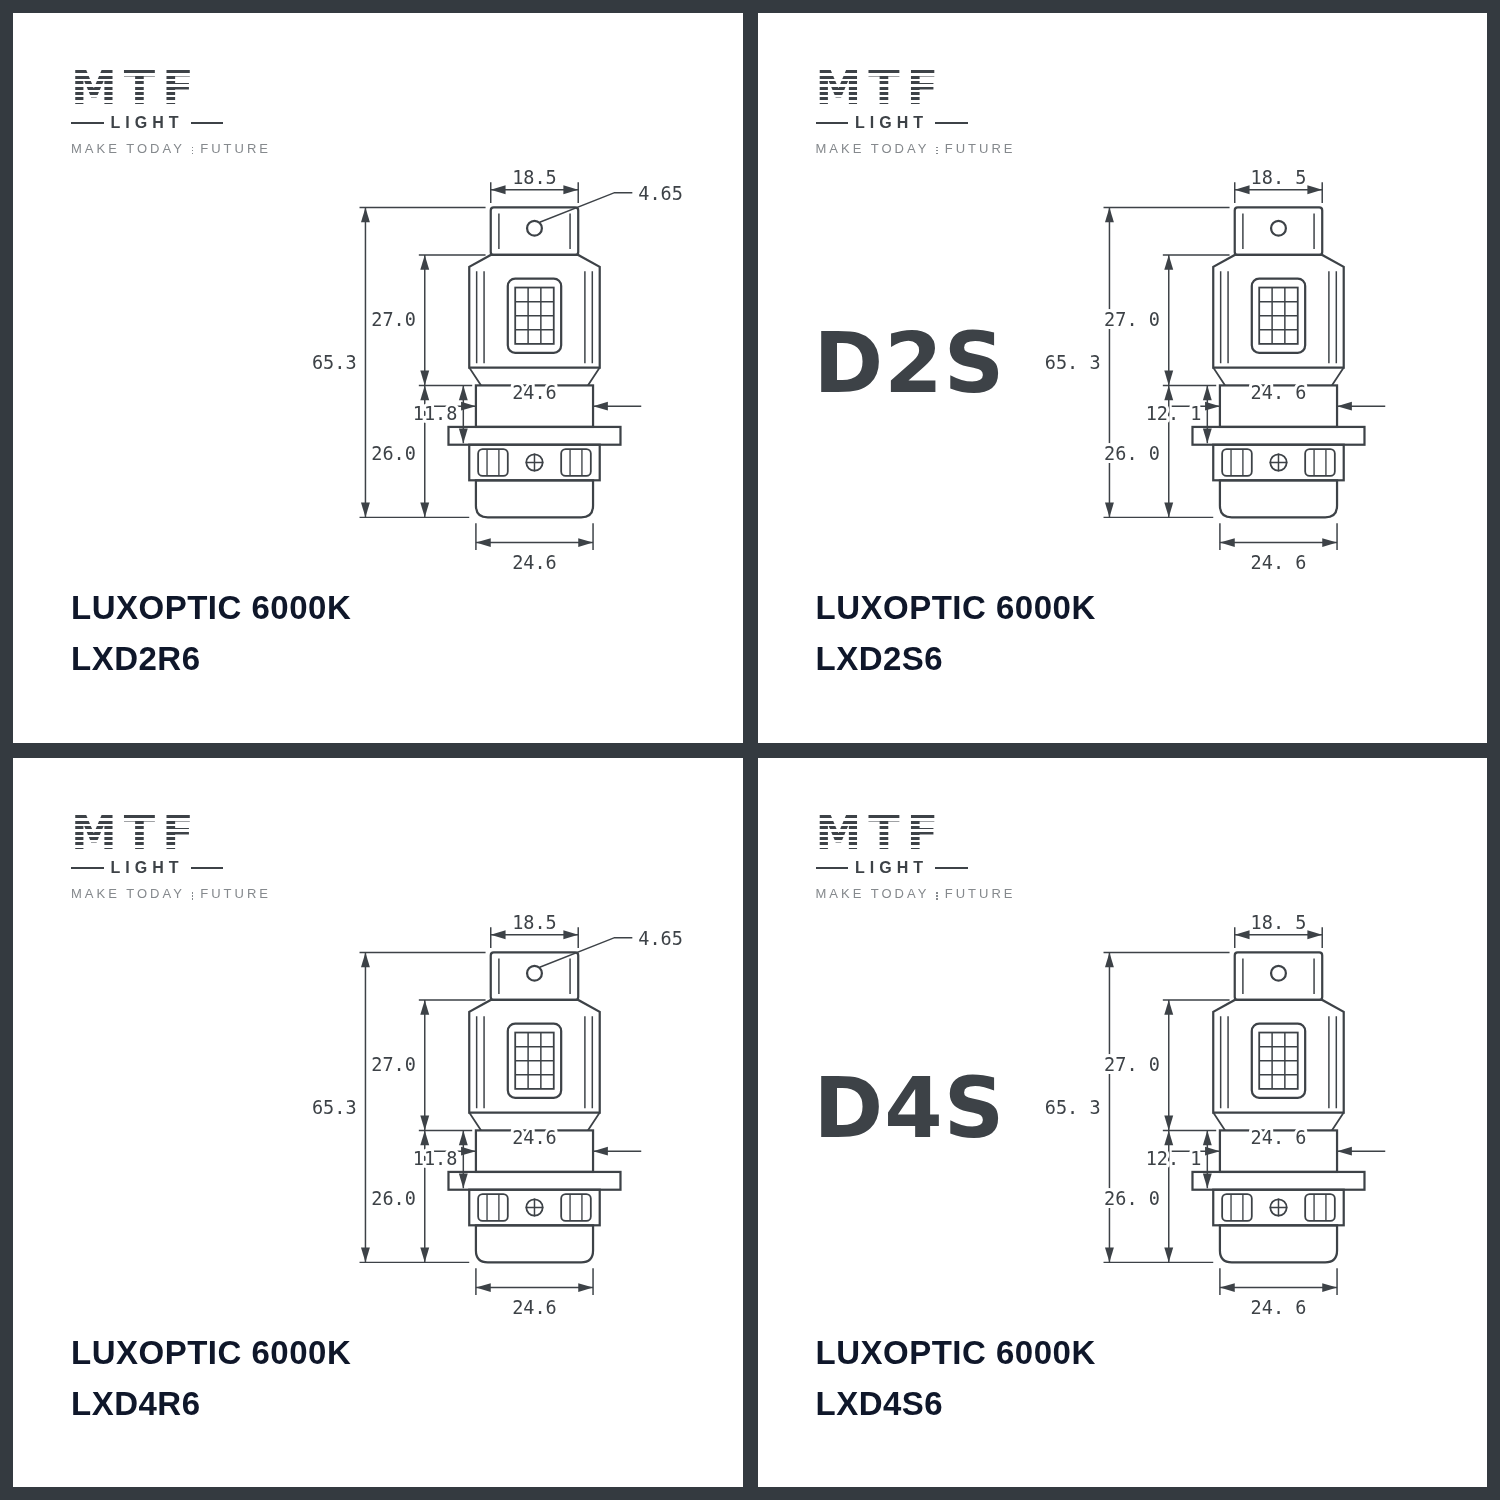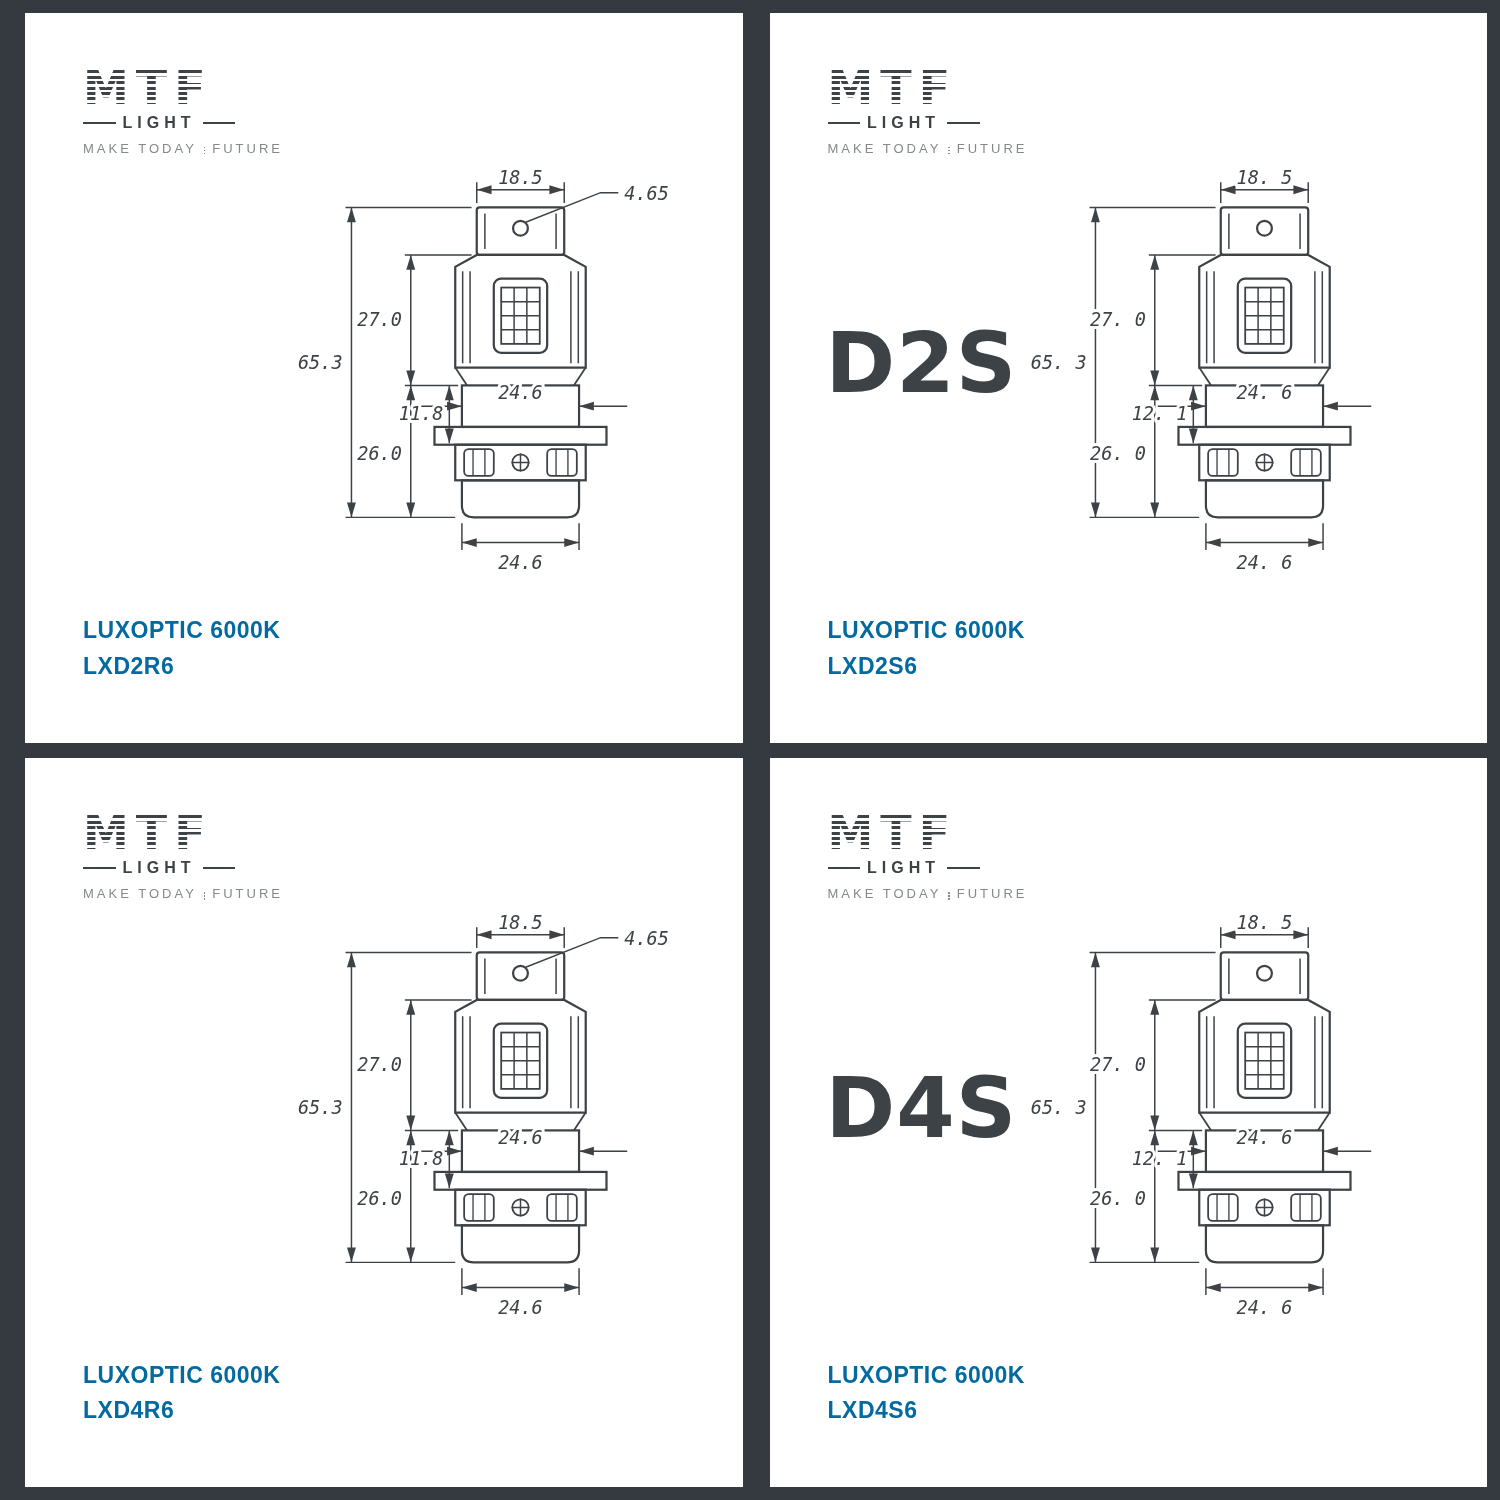--- a/index.html
+++ b/index.html
@@ -1,21 +1,21 @@
 <!DOCTYPE html>
 <html><head>
 <meta charset="utf-8">
 <style>
   html,body{margin:0;padding:0;background:#343a40;font-family:"Liberation Sans",sans-serif;}
   .grid{
     width:1500px;height:1500px;box-sizing:border-box;
     display:grid;grid-template-columns:1fr 1fr;grid-template-rows:1fr 1fr;
     gap:15px;padding:13px;background:#343a40;
   }
-  .panel{background:#ffffff;position:relative;overflow:hidden;margin-left:12px;}
+  .panel{background:#ffffff;position:relative;overflow:hidden;}
 
   
   .logo{position:absolute;top:52px;left:58px;width:200px;}
   .logo-mtf{
     font-family:"DejaVu Sans",sans-serif;font-weight:900;font-size:46px;line-height:1;
     letter-spacing:7px;color:#3d4247;
     background:repeating-linear-gradient(180deg,#3d4247 0px,#3d4247 3px,rgba(0,0,0,0) 3px,rgba(0,0,0,0) 5.4px);
     -webkit-background-clip:text;background-clip:text;-webkit-text-fill-color:transparent;
   }
   .logo-light{display:flex;align-items:center;gap:7px;width:152px;margin-top:3px;
@@ -25,30 +25,30 @@
     display:flex;align-items:flex-end;white-space:nowrap;}
   .stripes{display:inline-block;width:9px;height:9px;margin:0 7px;
     background:repeating-linear-gradient(180deg,#85898d 0 1.5px,rgba(0,0,0,0) 1.5px 3px);}
 
   
   .title{position:absolute;left:56px;top:308px;margin:0;
     font-family:"DejaVu Sans",sans-serif;font-weight:800;font-size:84px;line-height:1;
     letter-spacing:1px;color:#3d4247;}
 
   
-  .drawing{position:absolute;top:150px;right:52px;width:430px;margin:0;font-style:italic;}
+  .drawing{position:absolute;top:150px;right:38px;width:430px;margin:0;}
   .drawing svg{width:100%;height:auto;display:block;}
   .dim{
     font-family:"DejaVu Sans Mono",monospace;font-size:12.5px;fill:#3d4247;
     paint-order:stroke;stroke:#ffffff;stroke-width:4px;stroke-linejoin:round;
   }
 
   
-  .footer{position:absolute;left:58px;bottom:58px;color:#0369a1;
-    font-size:23px;font-weight:700;letter-spacing:0.5px;line-height:1.55;}
+  .footer{position:absolute;left:58px;bottom:58px;color:#0f172a;
+    font-size:33px;font-weight:700;letter-spacing:0.5px;line-height:1.55;}
 </style>
 </head>
 <body>
 
 <svg width="0" height="0" style="position:absolute" aria-hidden="true">
   <defs>
     <marker id="arr" viewBox="0 0 11 8" refX="10.5" refY="4" markerWidth="11" markerHeight="8" markerUnits="userSpaceOnUse" orient="auto-start-reverse">
       <path d="M0.5,1 L10.5,4 L0.5,7 Z" fill="#3d4247"></path>
     </marker>
     <g id="bulb-body" fill="none" stroke="#3d4247" stroke-width="1.5">

